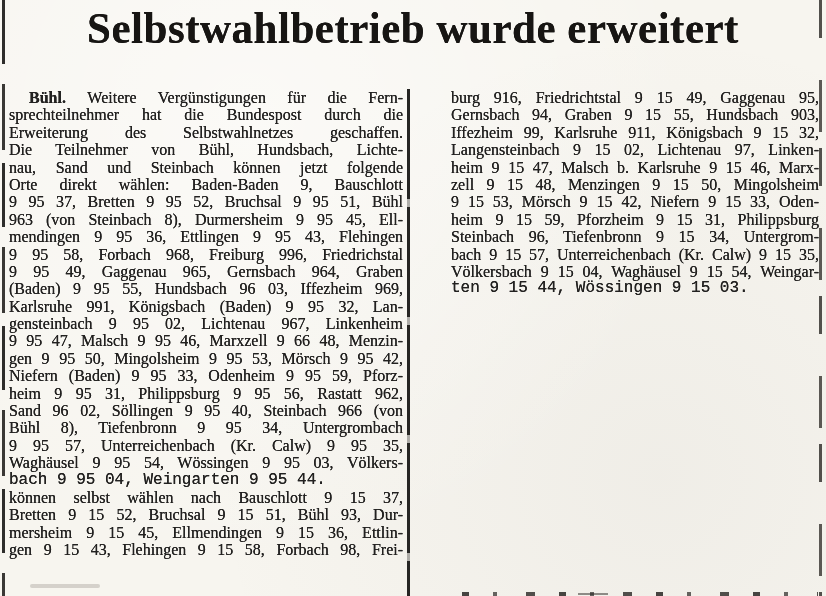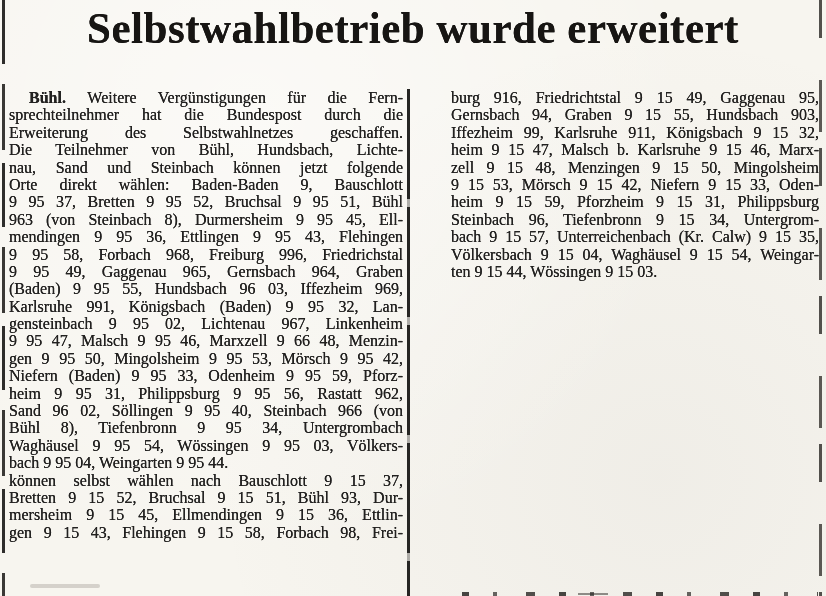--- a/index.html
+++ b/index.html
@@ -78,21 +78,21 @@
     font-size:16px;
     height:17.4px;
     line-height:17.4px;
     text-align:justify;
     text-align-last:justify;
     color:#222120;
     text-shadow:0 0 .35px #222120;
     white-space:nowrap;
   }
   .bodyline.indent { text-indent:20px; }
-  .bodyline.no-just { text-align:left; text-align-last:left; }
+  .bodyline.no-just { text-align:left; text-align-last:left;font-family:Liberation Mono, monospace; }
   .lead { font-weight:700; }
 
   
   .cutoff {
     position:absolute;
     bottom:0; left:438px; right:8px; height:7px;
     background:
       repeating-linear-gradient(90deg,
         rgba(40,38,35,0) 0 24px, rgba(40,38,35,.85) 24px 31px,
         rgba(40,38,35,0) 31px 55px, rgba(40,38,35,.7) 55px 59px,
@@ -138,32 +138,34 @@
         <div class="bodyline">9 95 49, Gaggenau 965, Gernsbach 964, Graben</div>
         <div class="bodyline">(Baden) 9 95 55, Hundsbach 96 03, Iffezheim 969,</div>
         <div class="bodyline">Karlsruhe 991, Königsbach (Baden) 9 95 32, Lan-</div>
         <div class="bodyline">gensteinbach 9 95 02, Lichtenau 967, Linkenheim</div>
         <div class="bodyline">9 95 47, Malsch 9 95 46, Marxzell 9 66 48, Menzin-</div>
         <div class="bodyline">gen 9 95 50, Mingolsheim 9 95 53, Mörsch 9 95 42,</div>
         <div class="bodyline">Niefern (Baden) 9 95 33, Odenheim 9 95 59, Pforz-</div>
         <div class="bodyline">heim 9 95 31, Philippsburg 9 95 56, Rastatt 962,</div>
         <div class="bodyline">Sand 96 02, Söllingen 9 95 40, Steinbach 966 (von</div>
         <div class="bodyline">Bühl 8), Tiefenbronn 9 95 34, Untergrombach</div>
+        <div class="bodyline">9 95 57, Unterreichenbach (Kr. Calw) 9 95 35,</div>
         <div class="bodyline">Waghäusel 9 95 54, Wössingen 9 95 03, Völkers-</div>
         <div class="bodyline no-just">bach 9 95 04, Weingarten 9 95 44.</div>
         <div class="bodyline">können selbst wählen nach Bauschlott 9 15 37,</div>
         <div class="bodyline">Bretten 9 15 52, Bruchsal 9 15 51, Bühl 93, Dur-</div>
         <div class="bodyline">mersheim 9 15 45, Ellmendingen 9 15 36, Ettlin-</div>
         <div class="bodyline">gen 9 15 43, Flehingen 9 15 58, Forbach 98, Frei-</div>
       </div>
     <div class="divider"></div>
     <div class="col col-right" id="col-right">
         <div class="bodyline">burg 916, Friedrichtstal 9 15 49, Gaggenau 95,</div>
         <div class="bodyline">Gernsbach 94, Graben 9 15 55, Hundsbach 903,</div>
         <div class="bodyline">Iffezheim 99, Karlsruhe 911, Königsbach 9 15 32,</div>
+        <div class="bodyline">Langensteinbach 9 15 02, Lichtenau 97, Linken-</div>
         <div class="bodyline">heim 9 15 47, Malsch b. Karlsruhe 9 15 46, Marx-</div>
         <div class="bodyline">zell 9 15 48, Menzingen 9 15 50, Mingolsheim</div>
         <div class="bodyline">9 15 53, Mörsch 9 15 42, Niefern 9 15 33, Oden-</div>
         <div class="bodyline">heim 9 15 59, Pforzheim 9 15 31, Philippsburg</div>
         <div class="bodyline">Steinbach 96, Tiefenbronn 9 15 34, Untergrom-</div>
         <div class="bodyline">bach 9 15 57, Unterreichenbach (Kr. Calw) 9 15 35,</div>
         <div class="bodyline">Völkersbach 9 15 04, Waghäusel 9 15 54, Weingar-</div>
         <div class="bodyline no-just">ten 9 15 44, Wössingen 9 15 03.</div>
       </div>
   </div>

